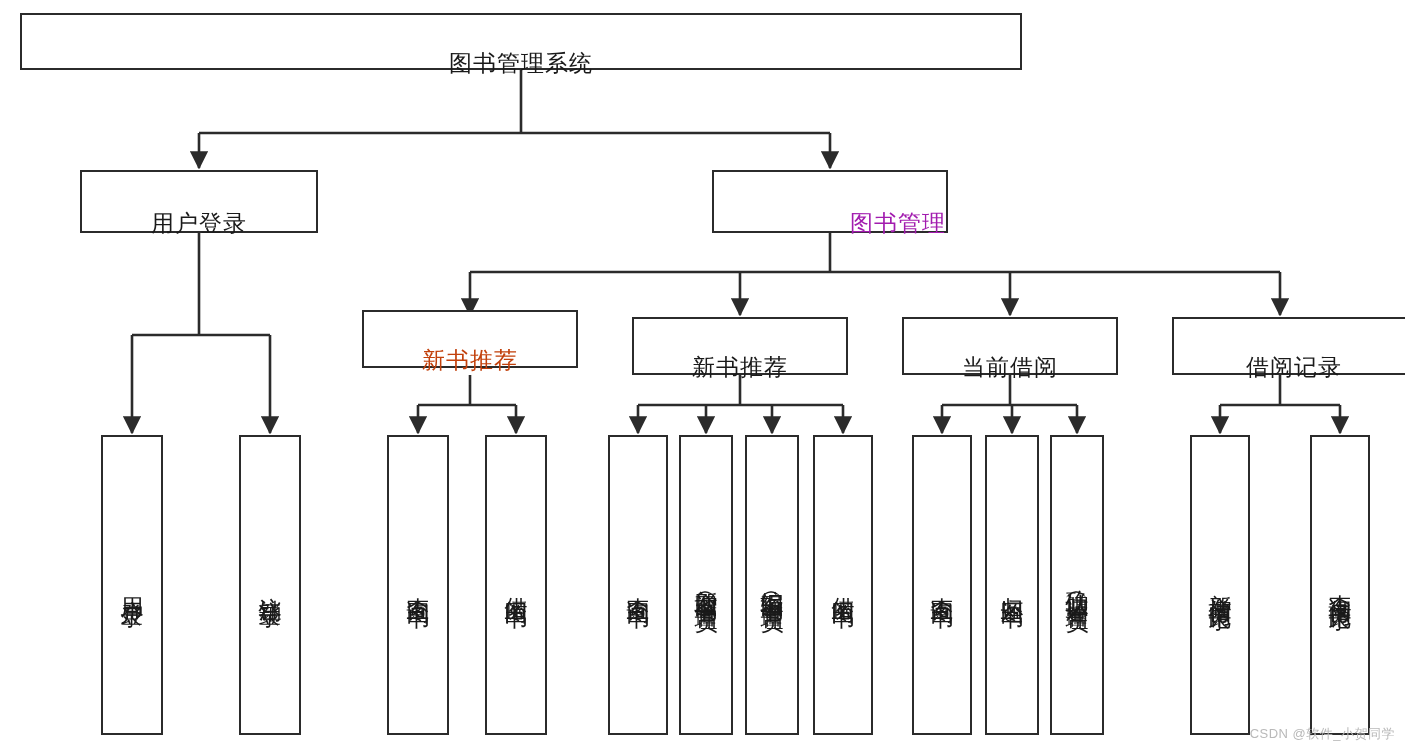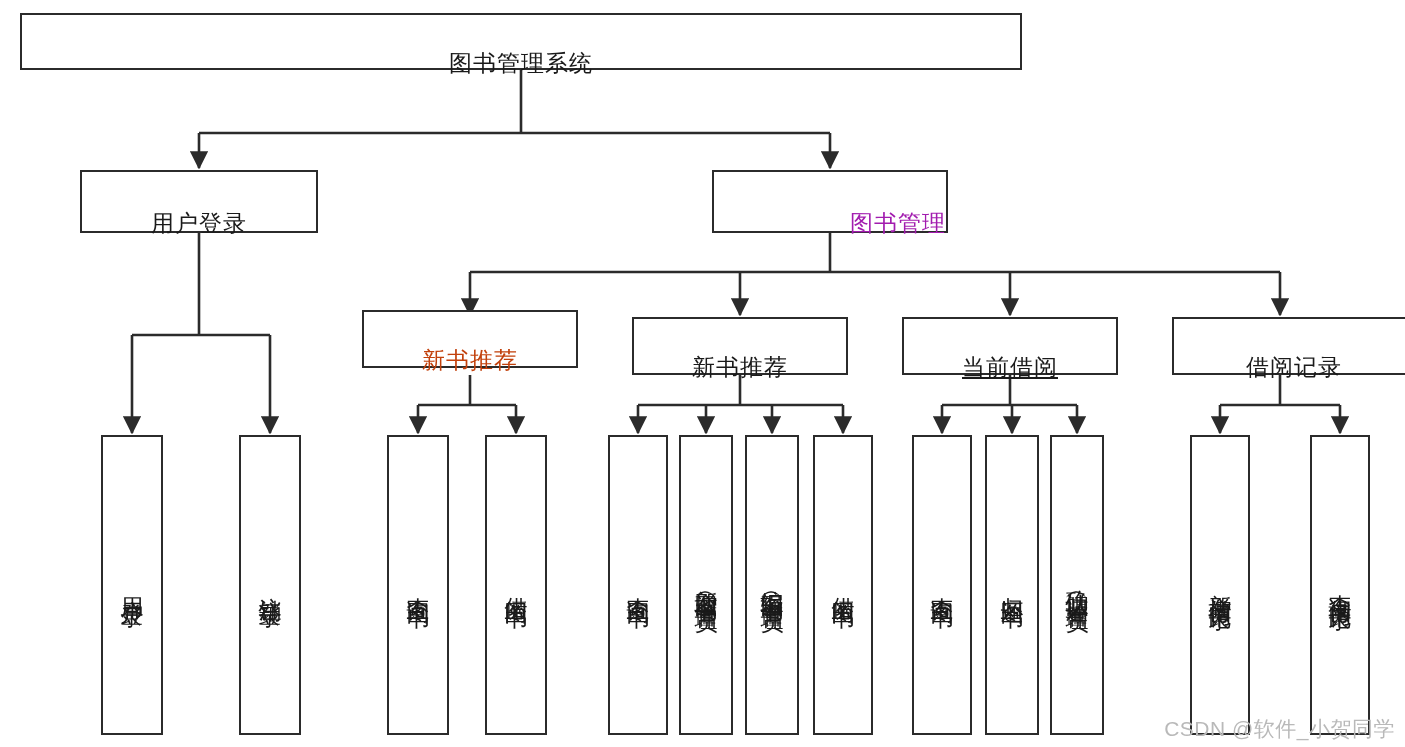--- a/index.html
+++ b/index.html
@@ -52,21 +52,21 @@
     text-align: center;
   }
   .node.horiz .htext {
     white-space: nowrap;
     margin-top: 43px;
   }
   #watermark {
     position: absolute;
     right: 10px;
     bottom: 4px;
-    font-size: 21px;
+    font-size: 13px;
     color: #b9b9b9;
     white-space: nowrap;
     letter-spacing: 0.5px;
   }
 </style>
 </head>
 <body>
 
 <div id="canvas" style="background: rgb(255, 255, 255);">
 
@@ -130,21 +130,21 @@
   <div class="node horiz" style="left: 712px; top: 170px; width: 236px; height: 63px; border-color: rgb(43, 43, 43); color: #a21caf; justify-content: flex-end;">
     <span class="htext">图书管理</span>
   </div>
 
   <div class="node horiz" style="left: 362px; top: 310px; width: 216px; height: 58px; border-color: rgb(43, 43, 43); color: #c2410c;">
     <span class="htext">新书推荐</span>
   </div>
   <div class="node horiz" style="left: 632px; top: 317px; width: 216px; height: 58px; border-color: rgb(43, 43, 43); color: rgb(26, 26, 26);">
     <span class="htext">新书推荐</span>
   </div>
-  <div class="node horiz" style="left: 902px; top: 317px; width: 216px; height: 58px; border-color: rgb(43, 43, 43); color: rgb(26, 26, 26); text-decoration: underline;">
+  <div class="node horiz" style="left: 902px; top: 317px; width: 216px; height: 58px; border-color: rgb(43, 43, 43); color: rgb(26, 26, 26);">
     <span class="htext">当前借阅</span>
   </div>
   <div class="node horiz" style="left: 1172px; top: 317px; width: 244px; height: 58px; border-color: rgb(43, 43, 43); color: rgb(26, 26, 26);">
     <span class="htext">借阅记录</span>
   </div>
 
   <div class="node vert" style="left: 101px; top: 435px; width: 62px; height: 300px; border-color: rgb(43, 43, 43); color: rgb(26, 26, 26);">
     <span class="vtext">用户登录</span>
   </div>
   <div class="node vert" style="left: 239px; top: 435px; width: 62px; height: 300px; border-color: rgb(43, 43, 43); color: rgb(26, 26, 26);">

